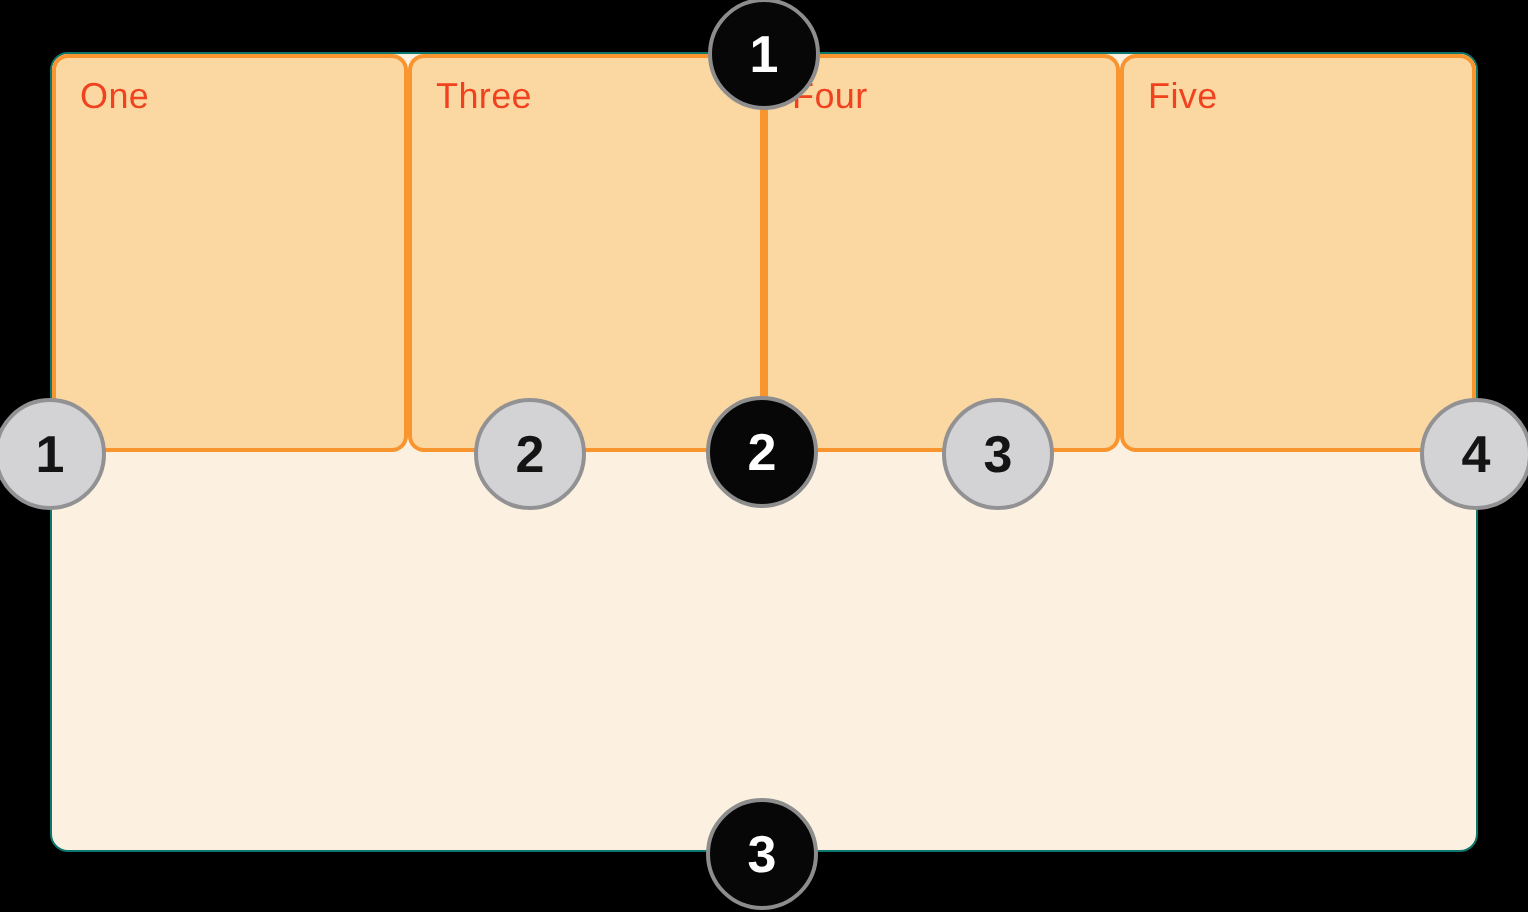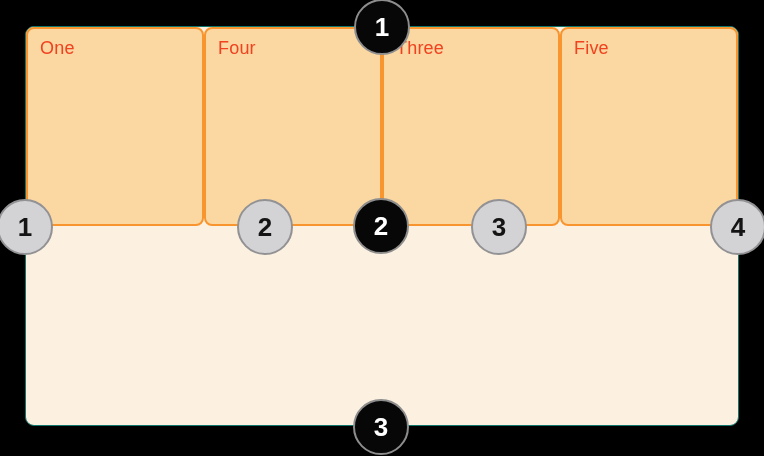--- a/index.html
+++ b/index.html
@@ -78,24 +78,24 @@
   #col-marker-4 { left: 710px; top: 199px; }
 </style>
 </head>
 <body>
 
 <div class="grid-container">
   <div class="grid-cell">
     <span>One</span>
   </div>
   <div class="grid-cell">
-    <span>Four</span>
+    <span>Three</span>
   </div>
   <div class="grid-cell">
-    <span>Three</span>
+    <span>Four</span>
   </div>
   <div class="grid-cell">
     <span>Five</span>
   </div>
   <div class="grid-cell empty"></div>
 </div>
 
 <div class="marker row-line" id="row-marker-1">
   <span>1</span>
 </div>

